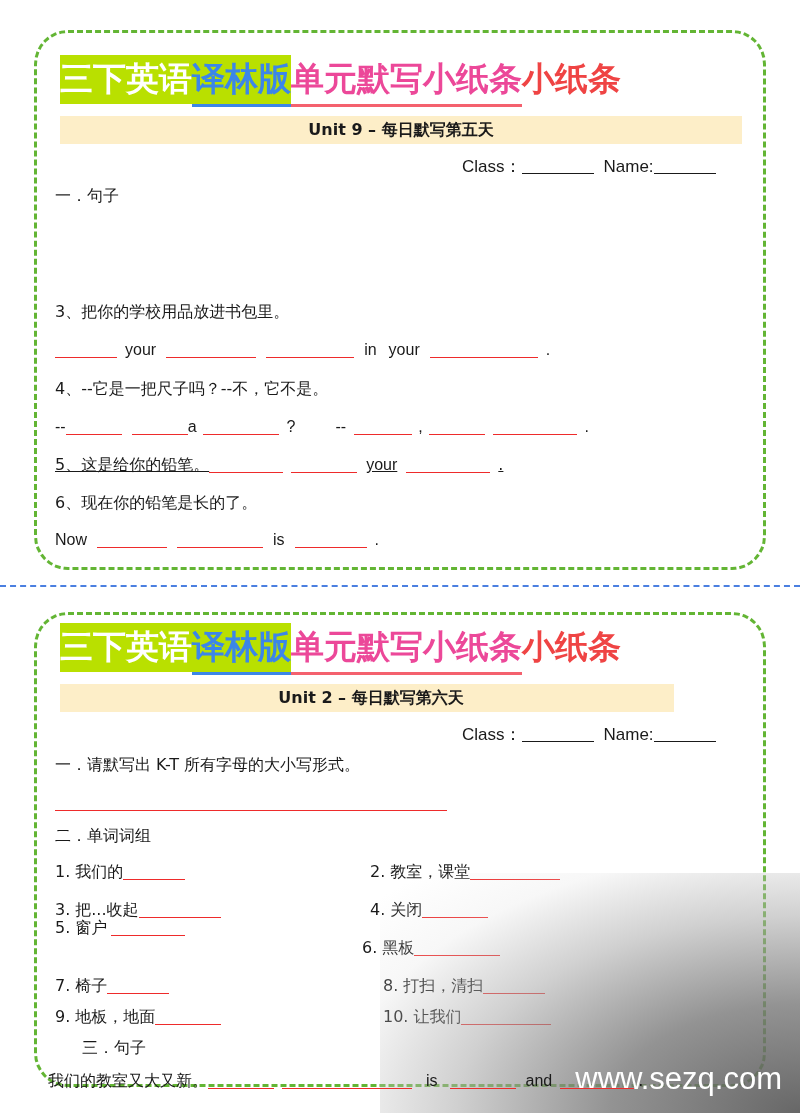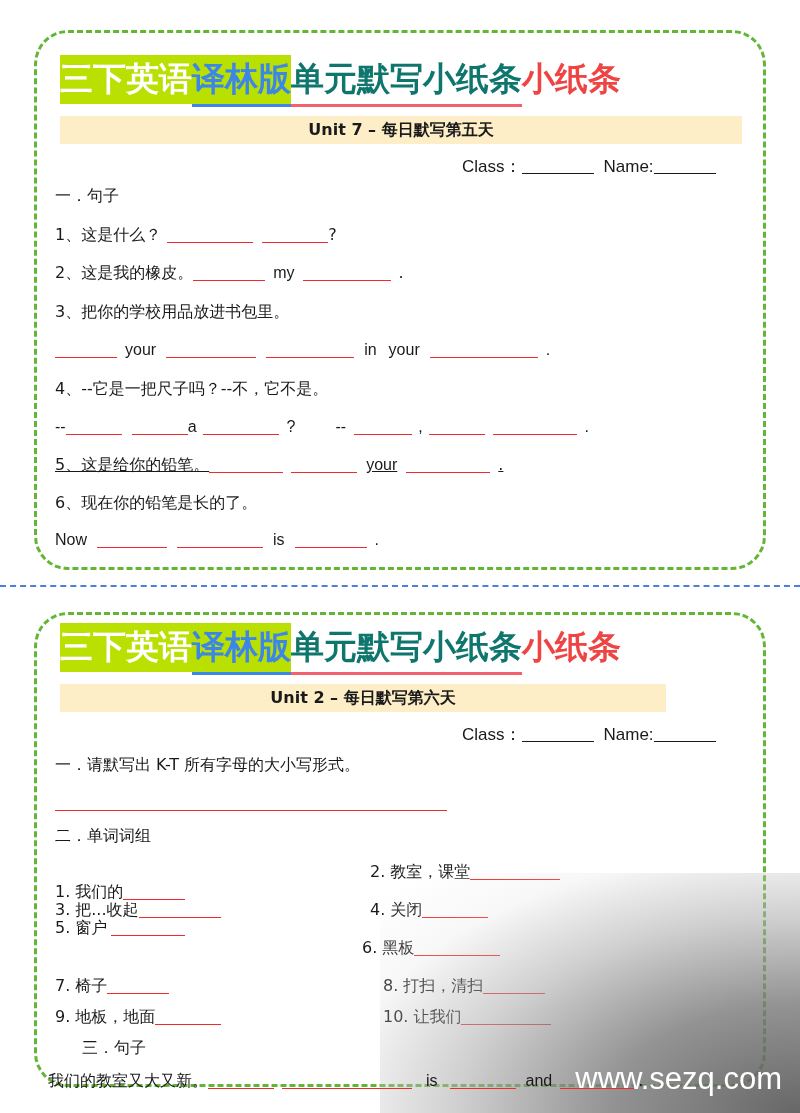--- a/index.html
+++ b/index.html
@@ -93,21 +93,21 @@
     color: #ffffff;
     padding: 4px 0 6px 0;
   }
   .t-green2 {
     background: #b9e000;
     color: #3c86e8;
     padding: 4px 0 6px 0;
     border-bottom: 3px solid #3c86e8;
   }
   .t-red {
-    color: #0f766e;
+    color: #ec4899;
     border-bottom: 3px solid #f4616e;
     padding: 4px 0 6px 0;
     margin-top: 8px;
   }
   .t-black {
     color: #ef4444;
     padding: 4px 0 6px 0;
   }
 
   
@@ -164,35 +164,29 @@
 <body>
 
 <div class="page">
 
   <div class="card sec1"></div>
 
   <div class="title-row" style="left:60px; top:62px;">
     <span class="t-green">三下英语</span><span class="t-green2">译林版</span><span class="t-red">单元默写小纸条</span><span class="t-black">小纸条</span>
   </div>
 
-  <div class="unit-bar" style="left:60px; top:116px; width:682px;">Unit 7 –  每日默写第五天</div>
+  <div class="unit-bar" style="left:60px; top:116px; width:682px;">Unit 9 –  每日默写第五天</div>
 
   <div class="class-row" style="left:462px; top:155px;">
     <span>Class：</span><span class="blk" style="width:72px;"></span><span class="sp" style="width:10px;"></span><span>Name:</span><span class="blk" style="width:62px;"></span>
   </div>
 
   <div class="line" style="left:55px; top:188px;">一．句子</div>
 
-  <div class="line" style="left:55px; top:227px;">
-    <span>1、这是什么？</span><span class="sp" style="width:6px;"></span><span class="rb" style="width:86px;"></span><span class="sp" style="width:9px;"></span><span class="rb" style="width:66px;"></span><span>?</span>
-  </div>
-
-  <div class="line" style="left:55px; top:265px;">
-    <span>2、这是我的橡皮。</span><span class="rb" style="width:72px;"></span><span class="sp" style="width:8px;"></span><span class="line en" style="position:static;">my</span><span class="sp" style="width:8px;"></span><span class="rb" style="width:88px;"></span><span class="sp" style="width:8px;"></span><span>.</span>
-  </div>
+
 
   <div class="line" style="left:55px; top:304px;">3、把你的学校用品放进书包里。</div>
   <div class="line en" style="left:55px; top:342px;">
     <span class="rb" style="width:62px;"></span><span class="sp" style="width:8px;"></span><span>your</span><span class="sp" style="width:10px;"></span><span class="rb" style="width:90px;"></span><span class="sp" style="width:10px;"></span><span class="rb" style="width:88px;"></span><span class="sp" style="width:10px;"></span><span>in</span><span class="sp" style="width:12px;"></span><span>your</span><span class="sp" style="width:10px;"></span><span class="rb" style="width:108px;"></span><span class="sp" style="width:8px;"></span><span>.</span>
   </div>
 
   <div class="line" style="left:55px; top:381px;">4、--它是一把尺子吗？--不，它不是。</div>
   <div class="line en" style="left:55px; top:419px;">
     <span>--</span><span class="rb" style="width:56px;"></span><span class="sp" style="width:10px;"></span><span class="rb" style="width:56px;"></span><span>a</span><span class="sp" style="width:6px;"></span><span class="rb" style="width:76px;"></span><span class="sp" style="width:8px;"></span><span>?</span><span class="sp" style="width:40px;"></span><span>--</span><span class="sp" style="width:8px;"></span><span class="rb" style="width:58px;"></span><span class="sp" style="width:6px;"></span><span>,</span><span class="sp" style="width:6px;"></span><span class="rb" style="width:56px;"></span><span class="sp" style="width:8px;"></span><span class="rb" style="width:84px;"></span><span class="sp" style="width:8px;"></span><span>.</span>
   </div>
@@ -207,32 +201,32 @@
   </div>
 
   <div class="blue-sep"></div>
 
   <div class="card sec2"></div>
 
   <div class="title-row" style="left:60px; top:630px;">
     <span class="t-green">三下英语</span><span class="t-green2">译林版</span><span class="t-red">单元默写小纸条</span><span class="t-black">小纸条</span>
   </div>
 
-  <div class="unit-bar" style="left:60px; top:684px; width:606px;">Unit 2 –  每日默写第六天</div>
+  <div class="unit-bar" style="left:60px; top:684px; width:606px;padding-left:8px;">Unit 2 –  每日默写第六天</div>
 
   <div class="class-row" style="left:462px; top:723px;">
     <span>Class：</span><span class="blk" style="width:72px;"></span><span class="sp" style="width:10px;"></span><span>Name:</span><span class="blk" style="width:62px;"></span>
   </div>
 
   <div class="line" style="left:55px; top:757px;">一．请默写出 K-T 所有字母的大小写形式。</div>
   <div class="redline-long" style="left:55px; top:810px; width:392px;"></div>
 
   <div class="line" style="left:55px; top:828px;">二．单词词组</div>
 
-  <div class="line" style="left:55px; top:884px;">
+  <div class="line" style="left:55px; top:864px;">
     <span>1.</span><span class="sp" style="width:5px;"></span><span>我们的</span><span class="rb" style="width:62px;"></span>
   </div>
   <div class="line" style="left:370px; top:864px;">
     <span>2.</span><span class="sp" style="width:5px;"></span><span>教室，课堂</span><span class="rb" style="width:90px;"></span>
   </div>
 
   <div class="line" style="left:55px; top:902px;">
     <span>3.</span><span class="sp" style="width:5px;"></span><span>把...收起</span><span class="rb" style="width:82px;"></span>
   </div>
   <div class="line" style="left:370px; top:902px;">

